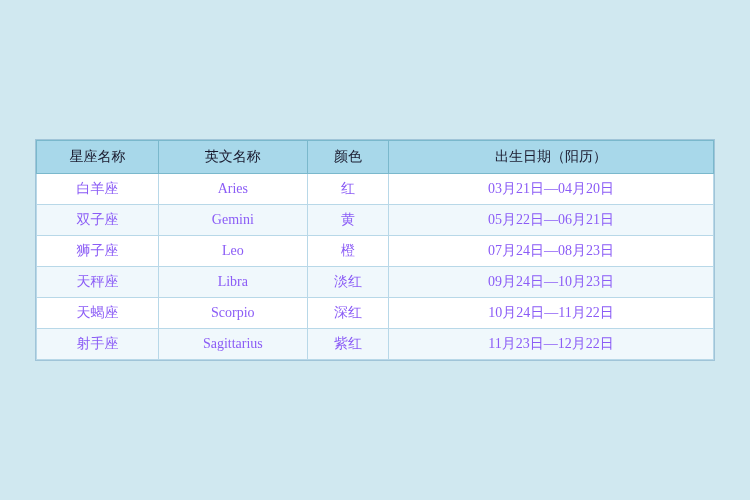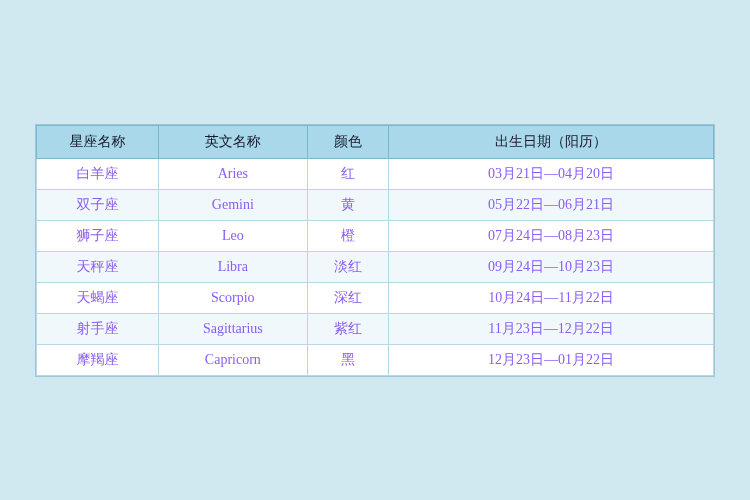--- a/index.html
+++ b/index.html
@@ -107,21 +107,15 @@
           <td>Scorpio</td>
           <td>深红</td>
           <td>10月24日—11月22日</td>
         </tr>
         <tr>
           <td>射手座</td>
           <td>Sagittarius</td>
           <td>紫红</td>
           <td>11月23日—12月22日</td>
         </tr>
-        <tr>
-          <td>摩羯座</td>
-          <td>Capricorn</td>
-          <td>黑</td>
-          <td>12月23日—01月22日</td>
-        </tr>
       </tbody>
   </table>
 </div>
 
 </body></html>

